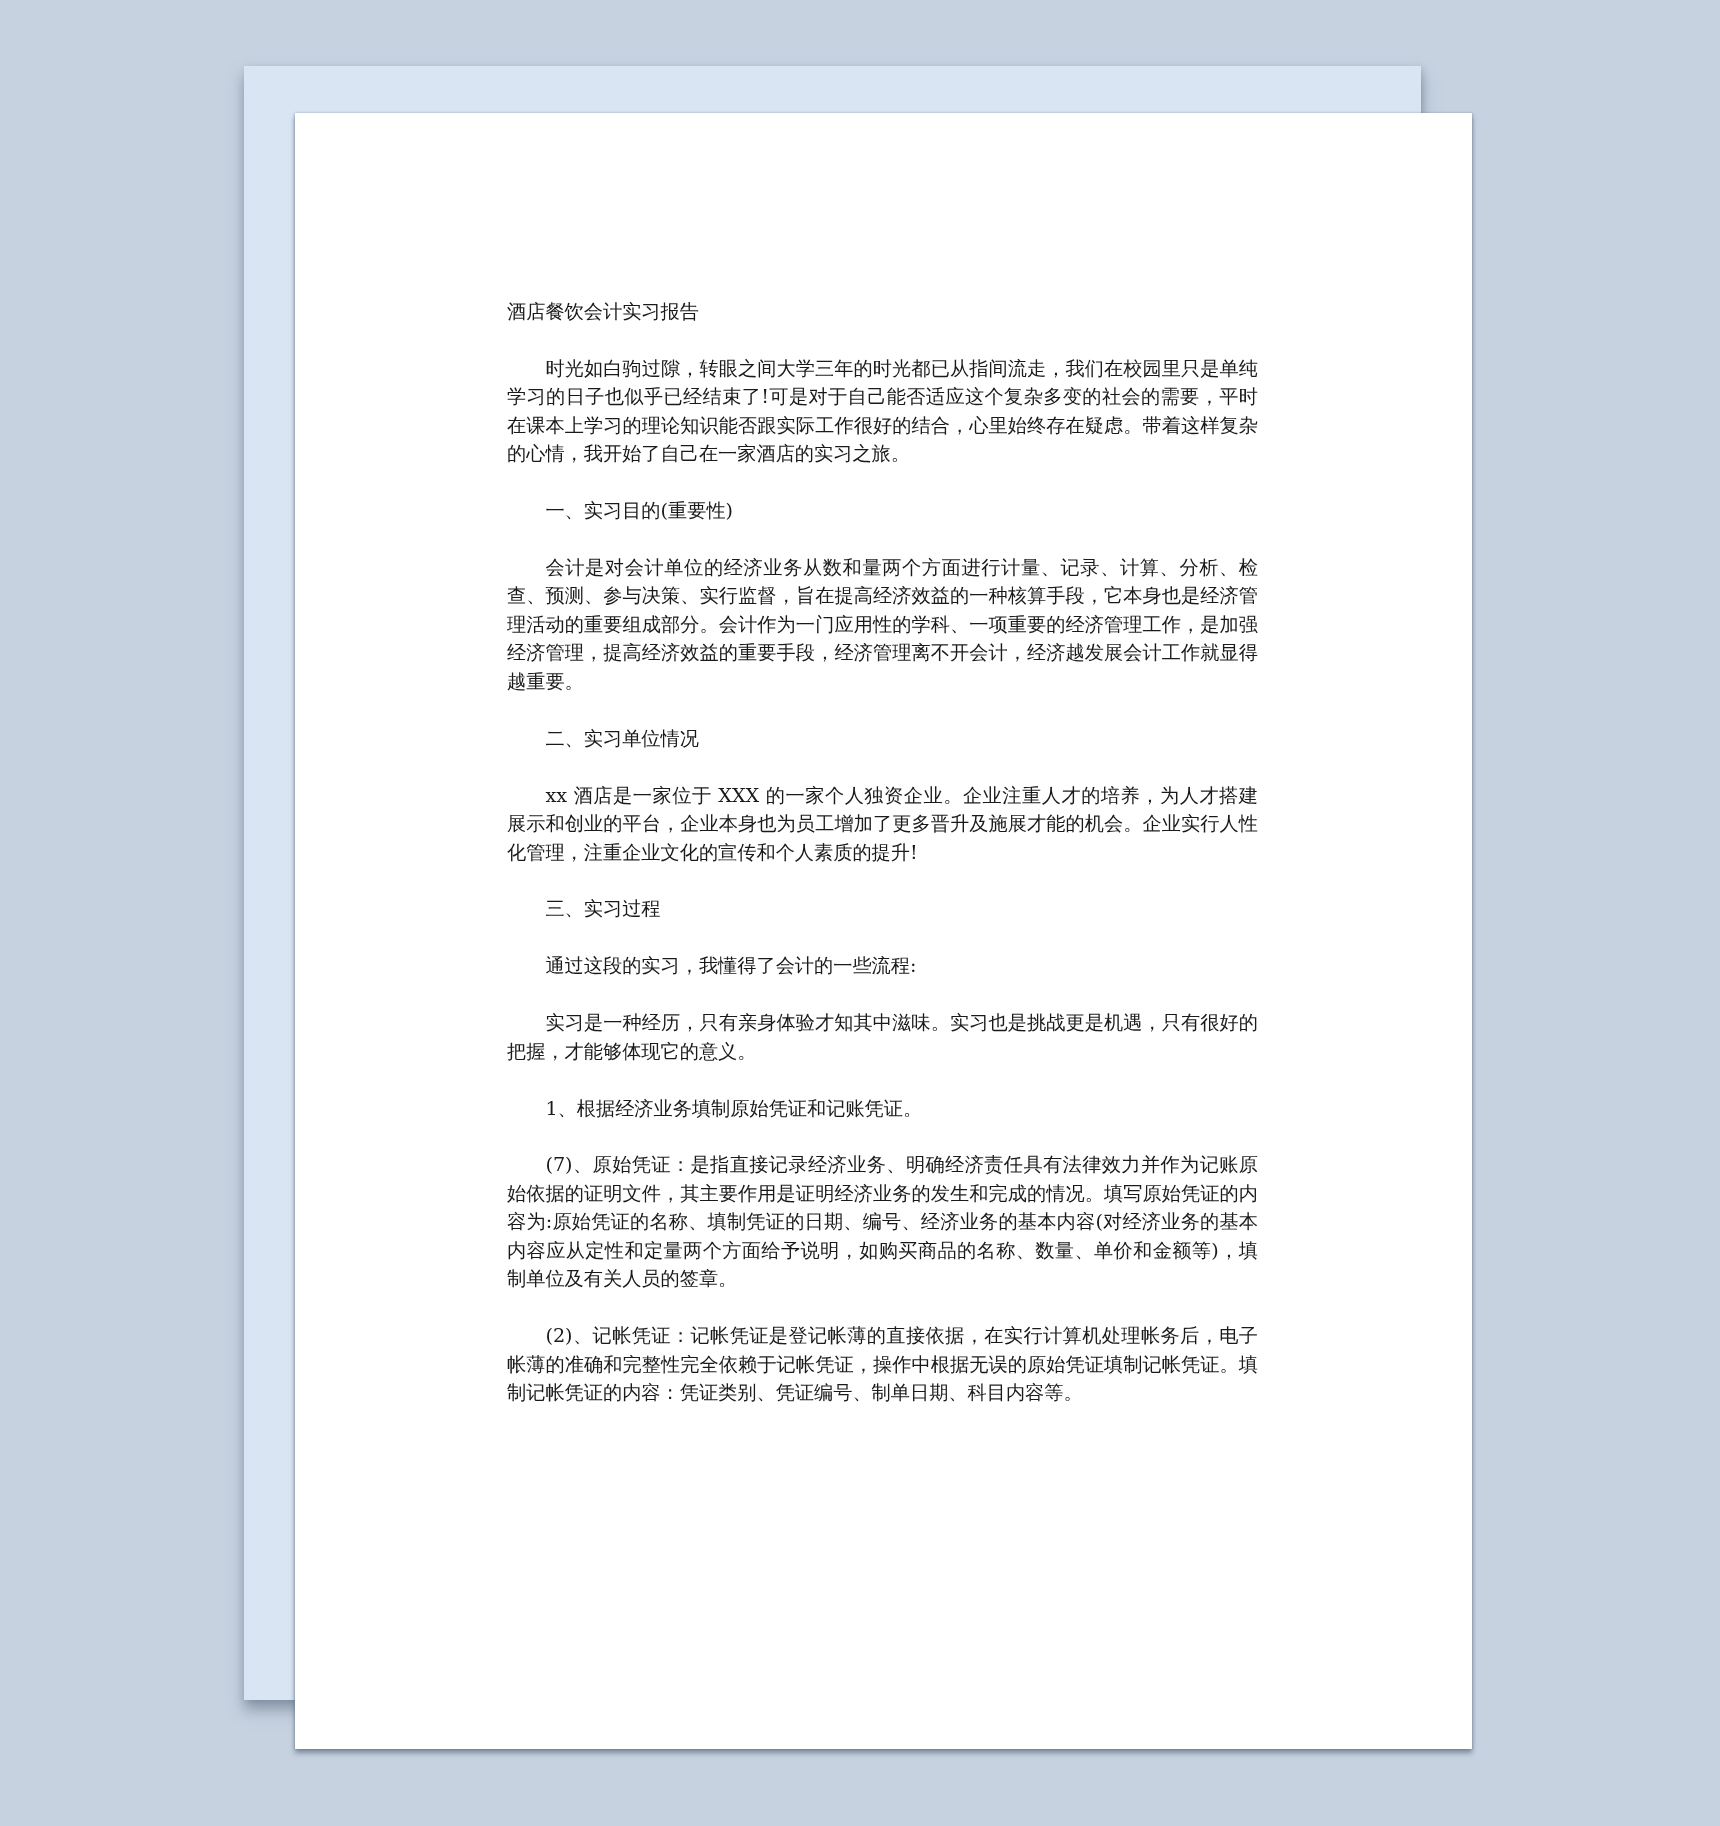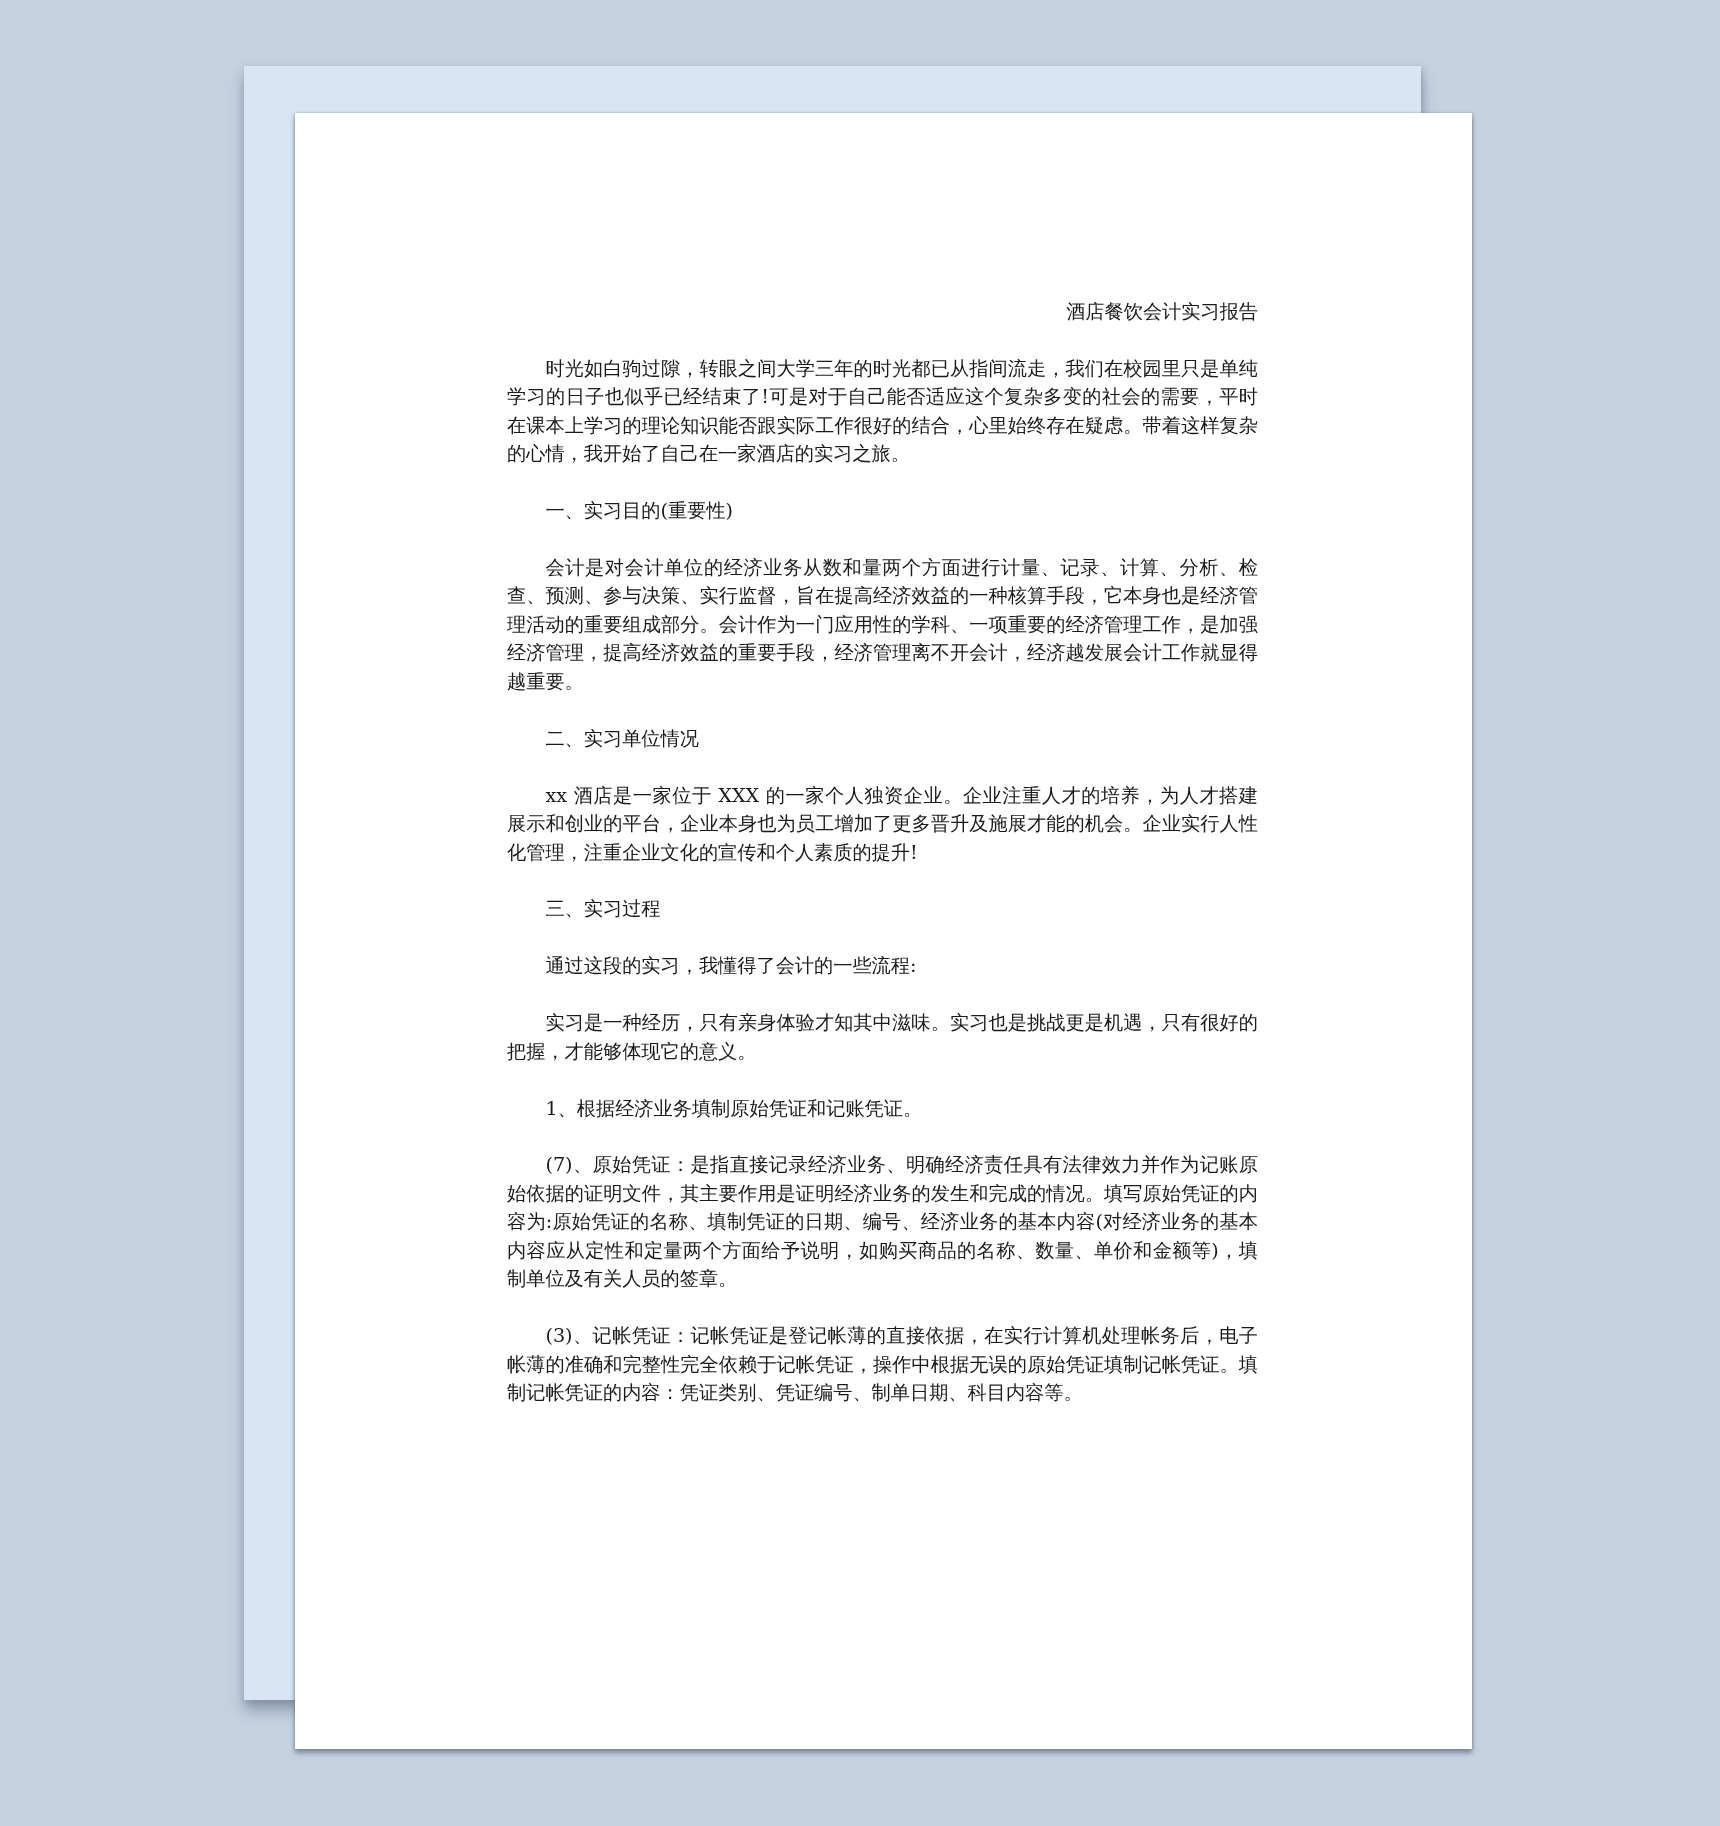--- a/index.html
+++ b/index.html
@@ -37,21 +37,21 @@
     left: 212px;
     top: 185px;
     width: 751px;
     color: #1a1a1a;
     font-size: 19.2px;
     line-height: 28.45px;
     text-align: justify;
     text-justify: inter-character;
   }
   .doc-title {
-    text-align: right;
+    text-align: left;
     margin: 0 0 28.45px 0;
     font-weight: normal;
     font-size: 19.2px;
     line-height: 28.45px;
   }
   .doc p {
     margin: 0 0 28.45px 0;
     text-indent: 2em;
   }
   .doc p.heading {
@@ -69,15 +69,15 @@
     <p>时光如白驹过隙，转眼之间大学三年的时光都已从指间流走，我们在校园里只是单纯学习的日子也似乎已经结束了!可是对于自己能否适应这个复杂多变的社会的需要，平时在课本上学习的理论知识能否跟实际工作很好的结合，心里始终存在疑虑。带着这样复杂的心情，我开始了自己在一家酒店的实习之旅。</p>
     <p class="heading">一、实习目的(重要性)</p>
     <p>会计是对会计单位的经济业务从数和量两个方面进行计量、记录、计算、分析、检查、预测、参与决策、实行监督，旨在提高经济效益的一种核算手段，它本身也是经济管理活动的重要组成部分。会计作为一门应用性的学科、一项重要的经济管理工作，是加强经济管理，提高经济效益的重要手段，经济管理离不开会计，经济越发展会计工作就显得越重要。</p>
     <p class="heading">二、实习单位情况</p>
     <p>xx 酒店是一家位于 XXX 的一家个人独资企业。企业注重人才的培养，为人才搭建展示和创业的平台，企业本身也为员工增加了更多晋升及施展才能的机会。企业实行人性化管理，注重企业文化的宣传和个人素质的提升!</p>
     <p class="heading">三、实习过程</p>
     <p>通过这段的实习，我懂得了会计的一些流程:</p>
     <p>实习是一种经历，只有亲身体验才知其中滋味。实习也是挑战更是机遇，只有很好的把握，才能够体现它的意义。</p>
     <p class="heading">1、根据经济业务填制原始凭证和记账凭证。</p>
     <p>(7)、原始凭证：是指直接记录经济业务、明确经济责任具有法律效力并作为记账原始依据的证明文件，其主要作用是证明经济业务的发生和完成的情况。填写原始凭证的内容为:原始凭证的名称、填制凭证的日期、编号、经济业务的基本内容(对经济业务的基本内容应从定性和定量两个方面给予说明，如购买商品的名称、数量、单价和金额等)，填制单位及有关人员的签章。</p>
-    <p>(3)、记帐凭证：记帐凭证是登记帐薄的直接依据，在实行计算机处理帐务后，电子帐薄的准确和完整性完全依赖于记帐凭证，操作中根据无误的原始凭证填制记帐凭证。填制记帐凭证的内容：凭证类别、凭证编号、制单日期、科目内容等。</p>
+    <p>(2)、记帐凭证：记帐凭证是登记帐薄的直接依据，在实行计算机处理帐务后，电子帐薄的准确和完整性完全依赖于记帐凭证，操作中根据无误的原始凭证填制记帐凭证。填制记帐凭证的内容：凭证类别、凭证编号、制单日期、科目内容等。</p>
   </div>
 </div>
 
 </body></html>

